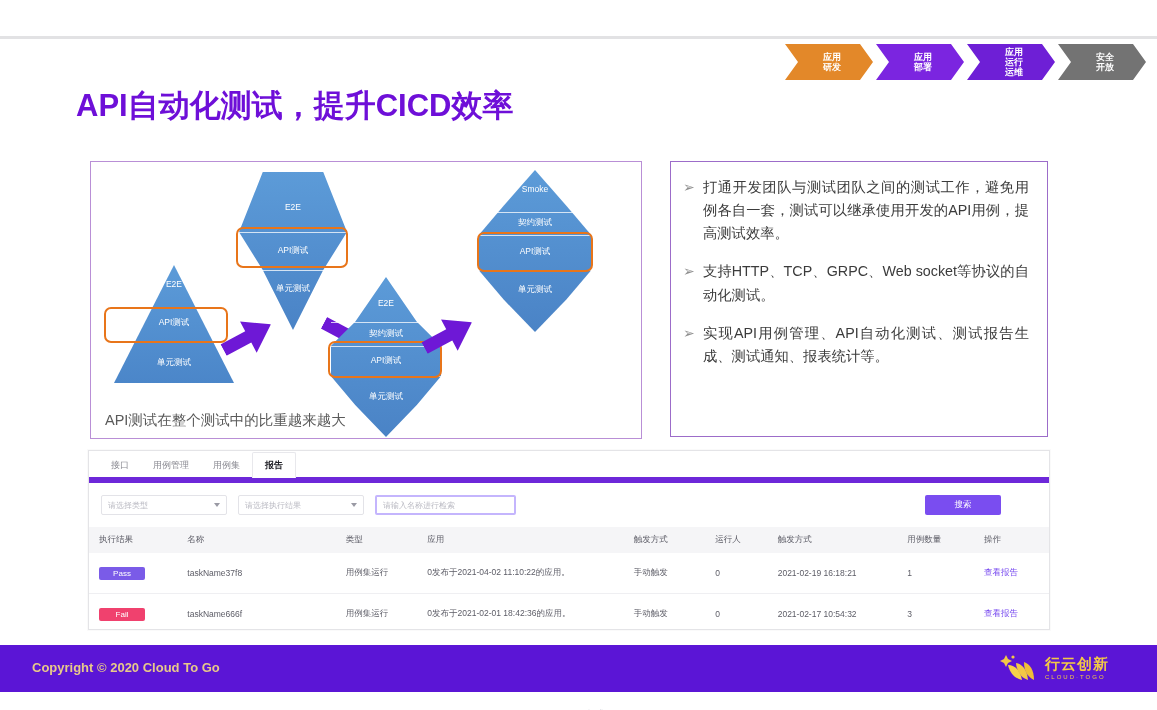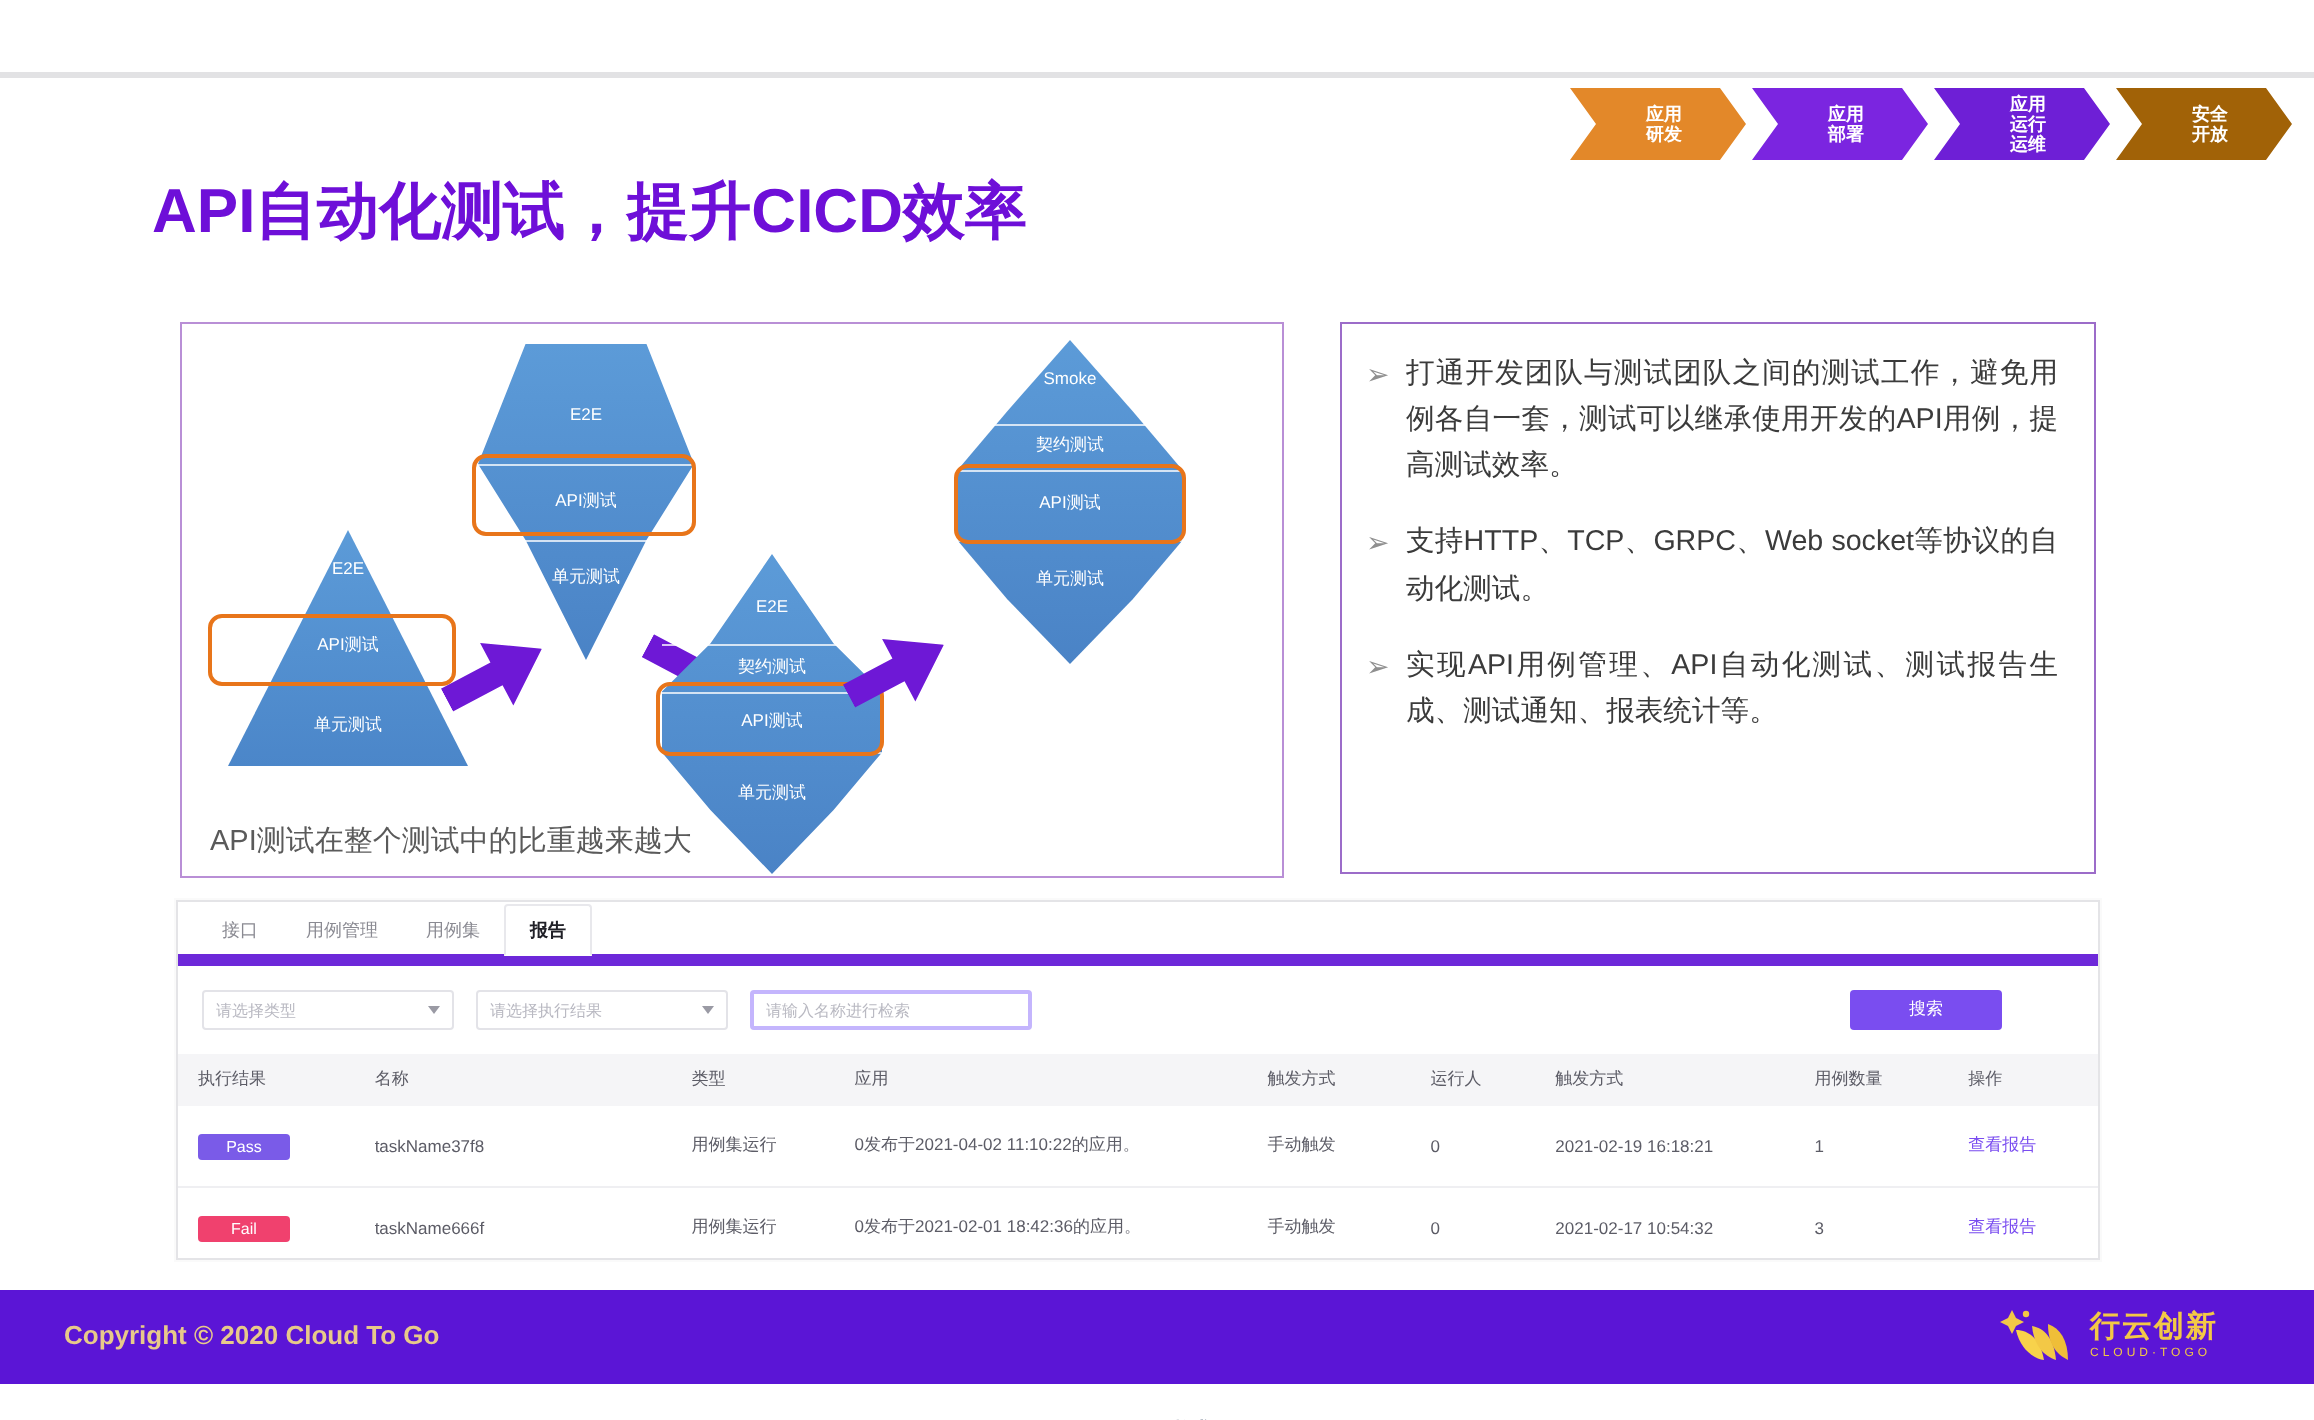--- a/index.html
+++ b/index.html
@@ -19,21 +19,21 @@
   .chev{
     position:relative;height:36px;min-width:62px;
     display:flex;align-items:center;justify-content:center;
     color:#ffffff;font-size:9px;font-weight:bold;line-height:1.12;
     text-align:center;padding:0 10px 0 16px;margin-right:3px;
     clip-path:polygon(0 0, calc(100% - 13px) 0, 100% 50%, calc(100% - 13px) 100%, 0 100%, 13px 50%);
   }
   .chev.stage-0{background:#E38829;}
   .chev.stage-1{background:#7B25E0;}
   .chev.stage-2{background:#6E1FD6;}
-  .chev.stage-3{background:#a16207;}
+  .chev.stage-3{background:#737373;}
   .chev span{display:block;white-space:nowrap;}
 
   
   .title{
     position:absolute;left:76px;top:57px;
     font-size:31px;font-weight:bold;color:#6E0FD8;
     letter-spacing:0px;white-space:nowrap;
   }
 
   

